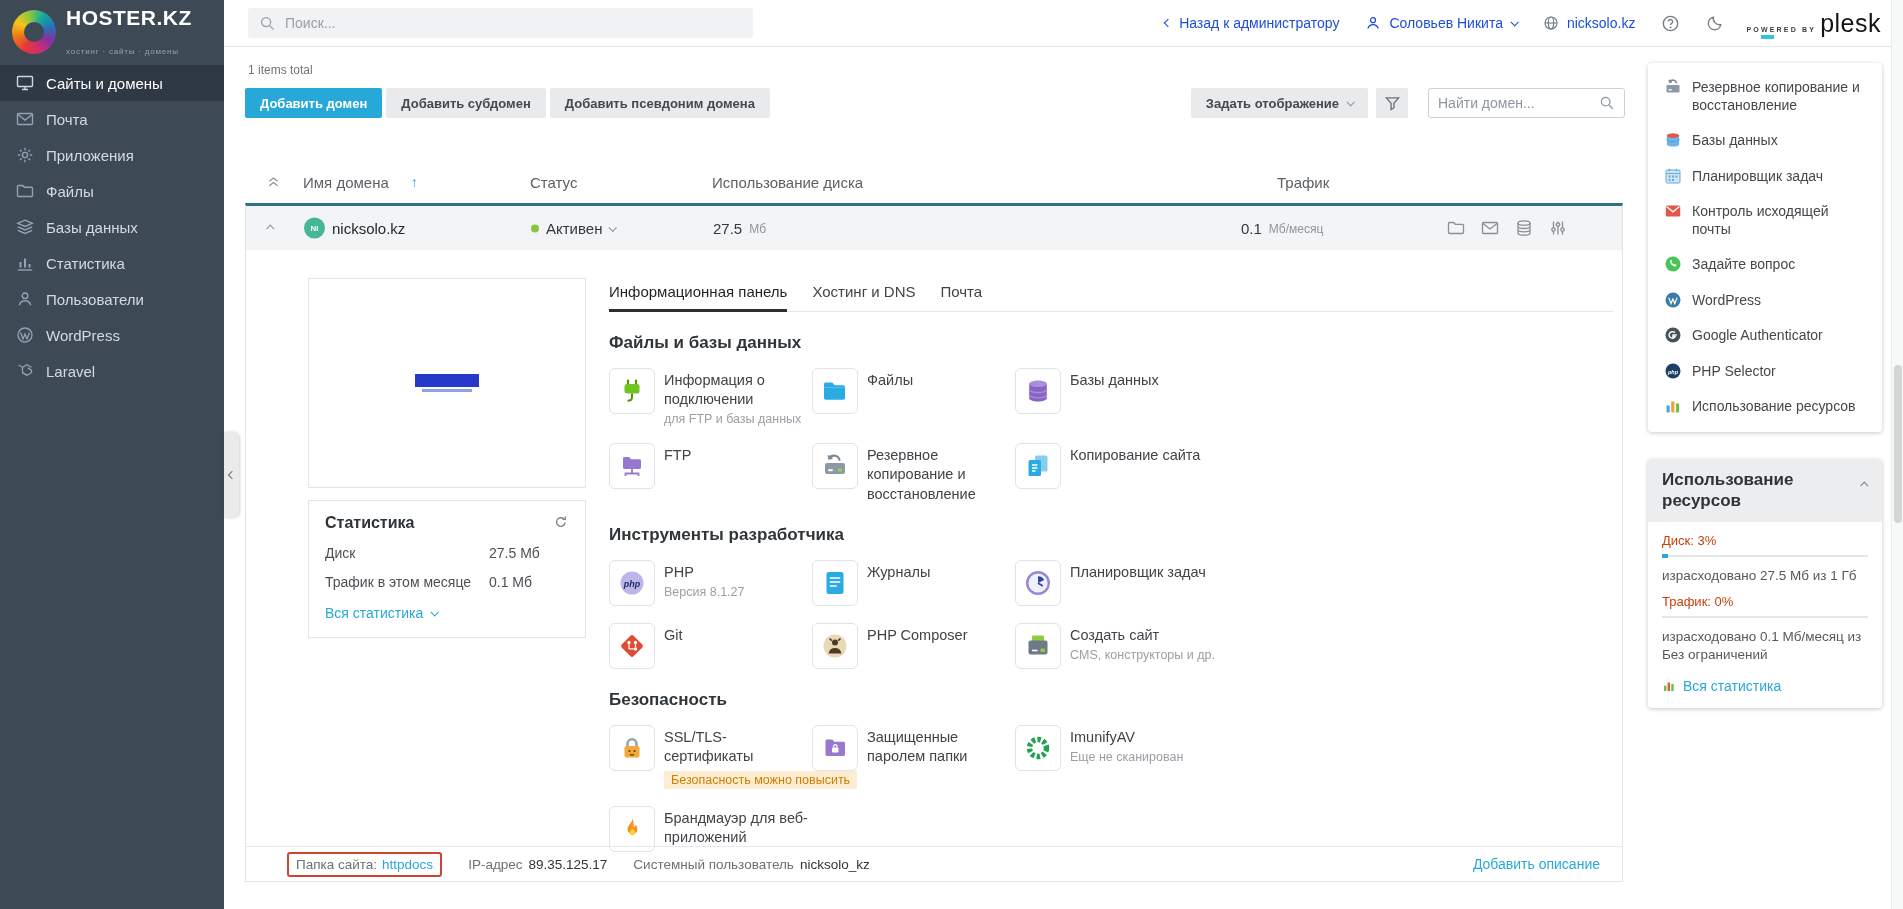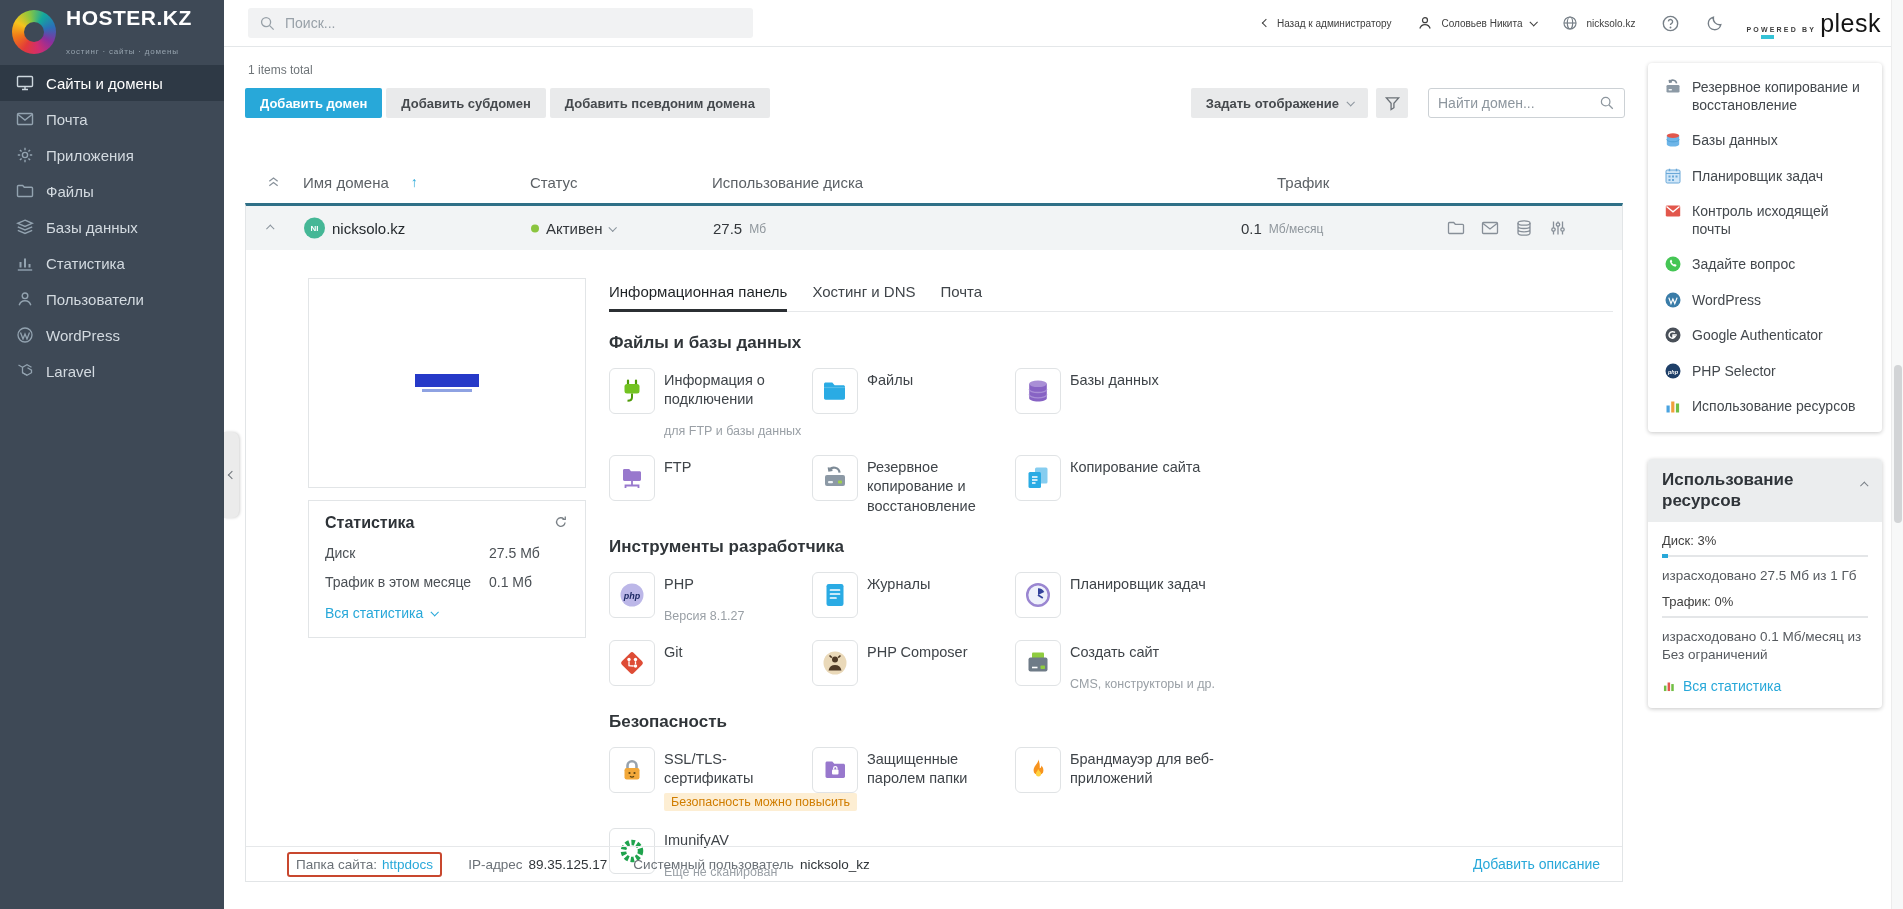--- a/index.html
+++ b/index.html
@@ -32,21 +32,21 @@
 
   .collapse-handle { position:absolute; left:224px; top:432px; width:15px; height:86px; background:#ebebeb;
     border-radius:0 7px 7px 0; box-shadow:1px 0 3px rgba(0,0,0,.18); display:flex; align-items:center; justify-content:center; color:#6b7177; cursor:pointer; z-index:5; }
 
   
   .topbar { position:absolute; left:224px; top:0; width:1679px; height:47px; background:#fff; border-bottom:1px solid #e4e7e9; display:flex; align-items:center; }
   .gsearch { margin-left:24px; width:505px; height:30px; background:#f1f2f3; border-radius:3px; display:flex; align-items:center; padding:0 11px; gap:9px; color:#98a1a8; }
   .gsearch input { flex:1; border:0; outline:0; background:transparent; font-size:14px; font-family:inherit; color:#34383c; }
   .gsearch input::placeholder { color:#98a1a8; }
   .topbar-right { margin-left:auto; display:flex; align-items:center; padding-right:22px; }
-  .tb-link { color:#404040; font-size:10px; display:flex; align-items:center; gap:8px; cursor:pointer; white-space:nowrap; }
+  .tb-link { color:#1d4ed8; font-size:14px; display:flex; align-items:center; gap:8px; cursor:pointer; white-space:nowrap; }
   .tb-gray { color:#767f87; }
   .tb-item { margin-left:26px; }
   .plesk-logo { margin-left:22px; position:relative; }
   .plesk-powered { font-size:7px; letter-spacing:2.2px; color:#3c3c3c; font-weight:bold; }
   .plesk-word { font-size:25px; color:#141414; line-height:1; letter-spacing:.5px; }
   .plesk-underline { position:absolute; left:15px; bottom:-3px; width:13px; height:3.5px; background:#35c3d7; }
 
   
   .main { position:absolute; left:245px; top:47px; width:1380px; height:862px; }
   .items-total { position:absolute; top:16px; left:3px; font-size:12px; color:#6f7579; }
@@ -90,42 +90,42 @@
   .right-area { position:absolute; left:363px; top:33px; width:1004px; }
   .tabs { display:flex; gap:25px; border-bottom:1px solid #e6e8ea; font-size:15px; color:#3f4449; }
   .tab { padding-bottom:9px; cursor:pointer; border-bottom:3px solid transparent; margin-bottom:-1px; }
   .tab.active { color:#1f2326; border-bottom-color:#2b2f33; }
   .sec-title { font-size:17px; font-weight:bold; color:#303539; margin:21px 0 15px; }
   .grid { display:grid; grid-template-columns:203px 203px 203px; row-gap:17px; }
   .gi { display:flex; gap:9px; align-items:flex-start; cursor:pointer; }
   .tile { width:46px; height:46px; border:1px solid #e0e3e5; border-radius:6px; background:#fff; display:flex; align-items:center; justify-content:center; flex:none; }
   .gi-t { padding-top:3px; }
   .gi-l { font-size:14.5px; color:#3f4449; line-height:1.32; display:block; max-width:152px; }
-  .gi-c { font-size:12.5px; color:#9aa0a6; margin-top:15px; display:block; max-width:152px; }
+  .gi-c { font-size:12.5px; color:#9aa0a6; margin-top:3px; display:block; max-width:152px; }
   .badge { display:inline-block; background:#fdeed3; color:#d07d00; font-size:12.5px; padding:2px 7px; margin-top:5px; border-radius:2px; white-space:nowrap; }
 
   .card-footer { position:absolute; bottom:0; left:0; right:0; height:35px; border-top:1px solid #e6e8ea; display:flex; align-items:center;
     padding:0 22px 0 50px; font-size:13.5px; color:#6b7177; }
   .cf-box { border:2px solid #c8472e; border-radius:3px; padding:3px 7px; display:flex; gap:5px; margin-left:-9px; align-items:center;justify-content:flex-end; }
   .cf-item { margin-left:26px; display:flex; gap:6px; align-items:center; }
   .cf-val { color:#303539; }
   .link { color:#28a8d9; cursor:pointer; }
   .cf-add { margin-left:auto; font-size:14px; }
 
   
   .right-col { position:absolute; left:1648px; top:63px; width:234px; }
   .tools-card { background:#fff; border-radius:4px; box-shadow:0 1px 4px rgba(0,0,0,.22); padding:7px 0; }
   .tool { display:flex; gap:10px; padding:9px 16px; font-size:14px; color:#43484d; line-height:1.25; align-items:flex-start; cursor:pointer; }
   .tool .ico { margin-top:-1px; }
   .res-card { margin-top:27px; background:#fff; border-radius:4px; box-shadow:0 1px 4px rgba(0,0,0,.22); overflow:hidden; }
   .res-head { background:#ebedee; padding:10px 14px 11px; display:flex; justify-content:space-between; align-items:flex-start; }
   .res-title { font-size:17px; font-weight:bold; color:#2f3439; line-height:1.25; width:152px; }
   .res-chev { color:#7a8187; margin-top:6px; cursor:pointer; }
   .res-body { padding:11px 14px 14px; }
-  .res-label { font-size:13px; color:#404040; margin-top:9px; }
+  .res-label { font-size:13px; color:#c2410c; margin-top:9px; }
   .res-bar { height:2px; background:#e4e6e8; margin:7px 0 10px; position:relative; }
   .res-fill { position:absolute; left:0; top:-1px; height:4px; background:#28a8d9; }
   .res-detail { font-size:13.5px; color:#55595e; line-height:1.35; }
   .res-link { display:flex; gap:7px; align-items:center; font-size:14px; margin-top:13px; cursor:pointer; }
 
   .scrollbar { position:absolute; right:0; top:0; width:12px; height:909px; background:#f7f8f8; border-left:1px solid #ececec; }
   .scroll-thumb { position:absolute; left:2px; top:365px; width:8px; height:158px; background:#d2d4d6; border-radius:4px; cursor:pointer; }
 </style>
 </head>
 <body>
@@ -604,37 +604,37 @@
                   <rect x="11" y="13.5" width="6.5" height="5" rx="1" fill="#fff"></rect>
                 </svg>
               </span>
             <span class="gi-t">
                 <span class="gi-l">Защищенные паролем папки</span>
               </span>
           </div>
           <div class="gi">
             <span class="tile">
                 <svg width="28" height="28" viewBox="0 0 28 28">
+                  <circle cx="14" cy="14" r="8.5" fill="none" stroke="#1fa34d" stroke-width="5.5" stroke-dasharray="3.4 2.2"></circle>
+                </svg>
+              </span>
+            <span class="gi-t">
+                <span class="gi-l">ImunifyAV</span>
+                <span class="gi-c">Еще не сканирован</span>
+              </span>
+          </div>
+          <div class="gi">
+            <span class="tile">
+                <svg width="28" height="28" viewBox="0 0 28 28">
                   <path d="M14.2 3.2c.9 3.8-4.6 6.3-4.6 11.2a4.9 4.9 0 0 0 9.8 0c0-2.1-.9-3.6-2.1-4.8.1 1.5-.6 2.4-1.6 2.7.3-2.8-.2-6.6-1.5-9.1z" fill="#f7931e"></path>
                   <path d="M14 12.6c.4 2.2-2.1 3.2-2.1 5.2a2.6 2.6 0 0 0 5.2 0c0-2-2.6-3-3.1-5.2z" fill="#ffd23f"></path>
                 </svg>
               </span>
             <span class="gi-t">
                 <span class="gi-l">Брандмауэр для веб-приложений</span>
-              </span>
-          </div>
-          <div class="gi">
-            <span class="tile">
-                <svg width="28" height="28" viewBox="0 0 28 28">
-                  <circle cx="14" cy="14" r="8.5" fill="none" stroke="#1fa34d" stroke-width="5.5" stroke-dasharray="3.4 2.2"></circle>
-                </svg>
-              </span>
-            <span class="gi-t">
-                <span class="gi-l">ImunifyAV</span>
-                <span class="gi-c">Еще не сканирован</span>
               </span>
           </div>
         </div>
       </div>
     </div>
 
     <div class="card-footer">
       <span class="cf-box">
         <span>Папка сайта:</span>
         <span class="link">httpdocs</span>

